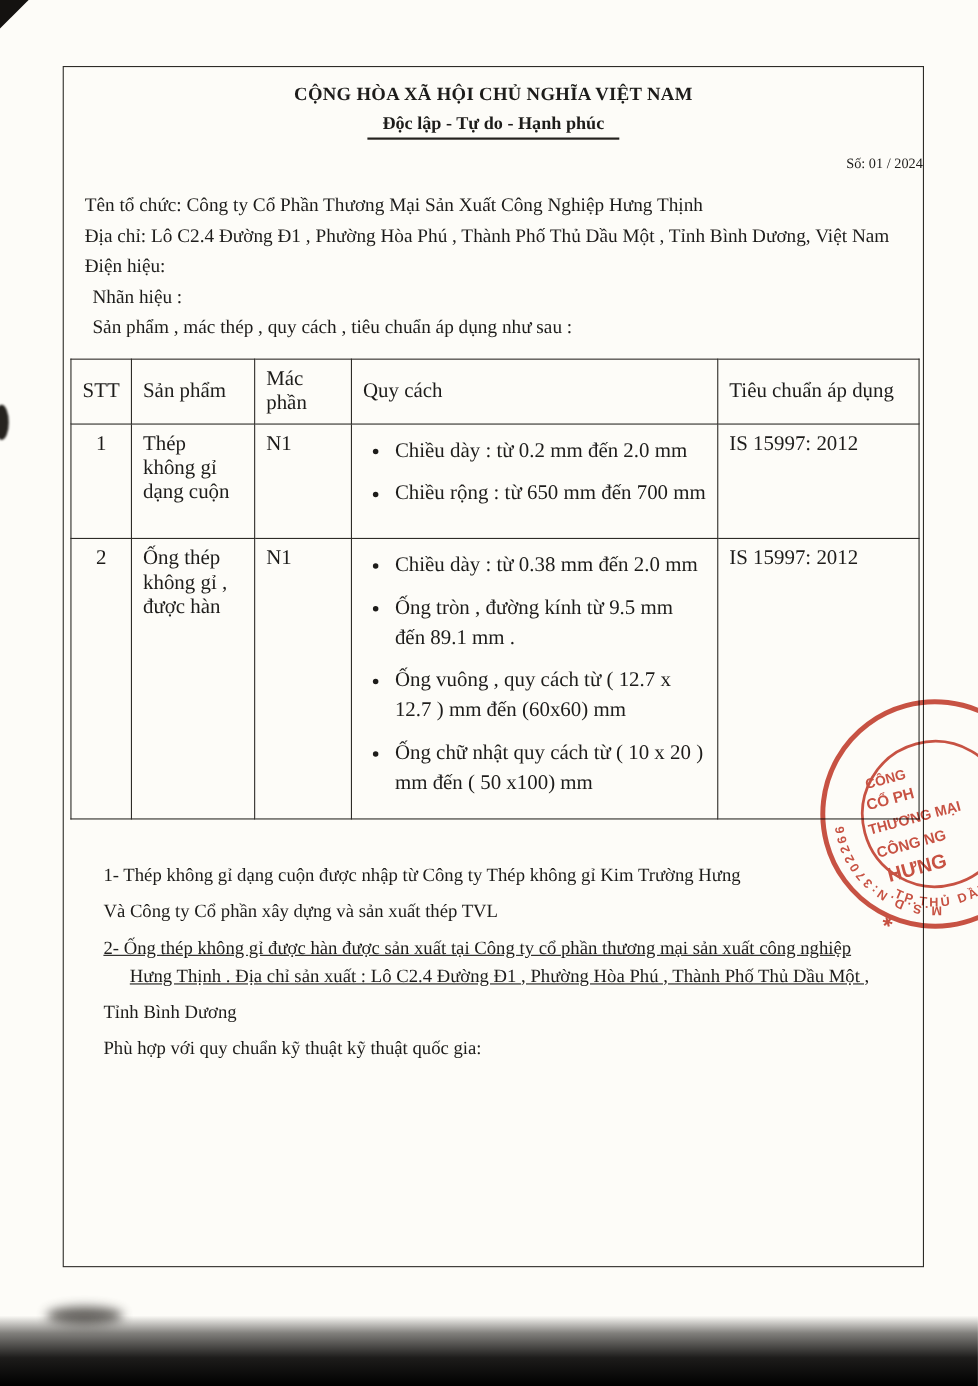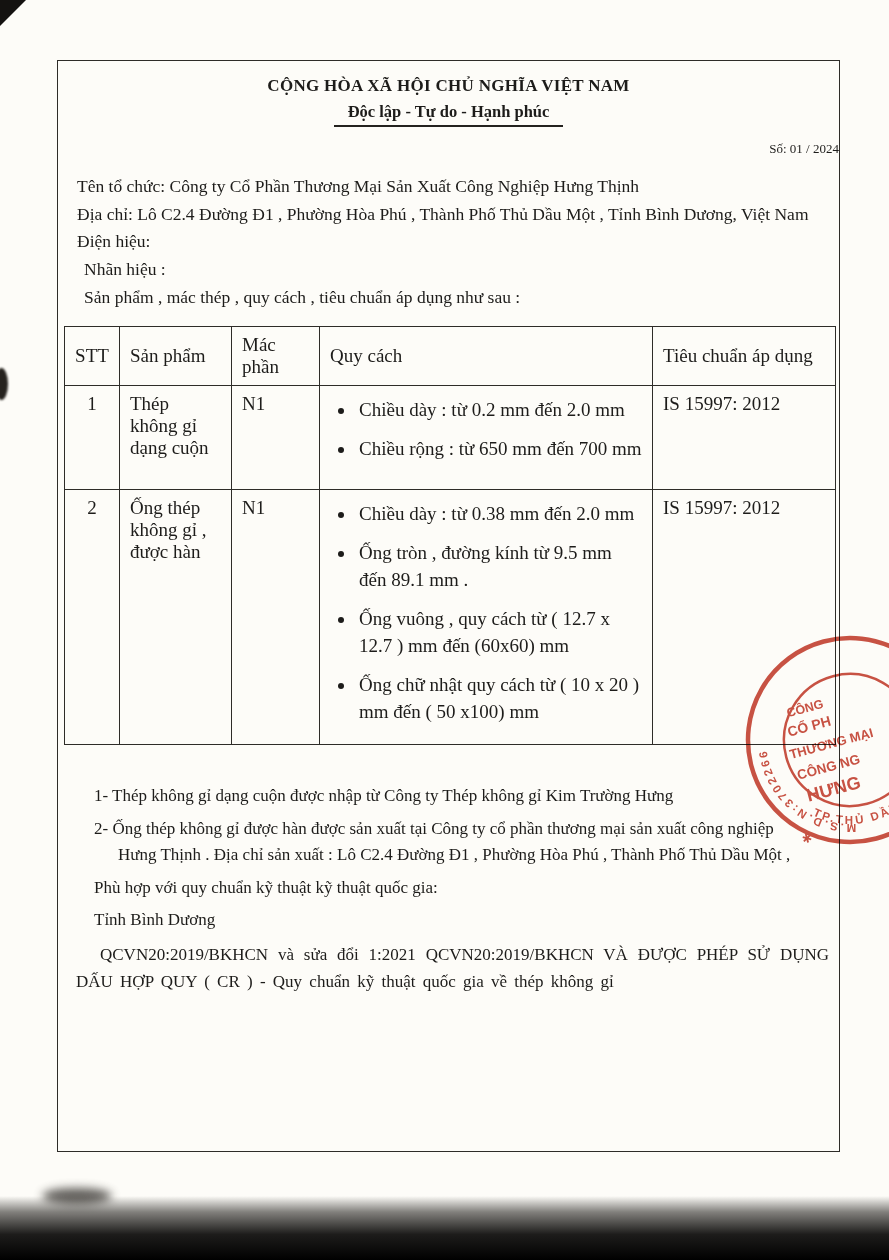--- a/index.html
+++ b/index.html
@@ -57,21 +57,21 @@
   }
   .spec th { height:42px; vertical-align:middle; }
   .spec th.c, .spec td.c { text-align:center; }
   .spec tr.row1 td { height:104px; }
   .spec tr.row2 td { height:240px; }
   ul.qc { list-style:disc; margin:3px 0 0 26px; }
   ul.qc li { margin-bottom:11px; padding-left:3px; line-height:1.45; }
   
   .notes { margin:38px 26px 0 36px; font-size:17px; line-height:1.52; }
   .note { margin-bottom:7px; }
-  .note.hang { padding-left:24px; text-indent:-24px; }
+  .note.hang { padding-left:24px; text-indent:-24px;text-decoration:underline; }
   .note.plain { padding-left:0; }
   .note.reg {
     margin:8px -26px 0 -28px;
     padding:0 10px 0 10px;
     text-align:justify; text-indent:24px;
     word-spacing:3px; line-height:1.6;
   }
   
   .stamp {
     position:absolute; left:700px; top:590px;
@@ -163,24 +163,24 @@
             <li>Ống chữ nhật quy cách từ ( 10 x 20 ) mm đến ( 50 x100) mm</li>
           </ul>
         </td>
         <td>IS 15997: 2012</td>
       </tr>
     </tbody>
       </table>
 
     <div class="notes">
       <div class="note">1- Thép không gỉ dạng cuộn được nhập từ Công ty Thép không gỉ Kim Trường Hưng</div>
+      <div class="note">Và Công ty Cổ phần xây dựng và sản xuất thép TVL</div>
       <div class="note hang">2- Ống thép không gỉ được hàn được sản xuất tại Công ty cổ phần thương mại sản xuất công nghiệp Hưng Thịnh . Địa chỉ sản xuất : Lô C2.4 Đường Đ1 , Phường Hòa Phú , Thành Phố Thủ Dầu Một ,</div>
+      <div class="note plain">Tỉnh Bình Dương</div>
       <div class="note plain">Phù hợp với quy chuẩn kỹ thuật kỹ thuật quốc gia:</div>
-      <div class="note plain">Tỉnh Bình Dương</div>
-      <div class="note reg">QCVN20:2019/BKHCN và sửa đổi 1:2021 QCVN20:2019/BKHCN VÀ ĐƯỢC PHÉP SỬ DỤNG DẤU HỢP QUY ( CR ) -  Quy chuẩn kỹ thuật quốc gia về thép không gỉ</div>
     </div>
 
   </div>
 
   <svg class="stamp" viewBox="0 0 300 300">
     <g transform="rotate(-15 150 150)" fill="#c23b2b" stroke="none">
       <circle cx="150" cy="150" r="102" fill="none" stroke="#c23b2b" stroke-width="4.5"></circle>
       <circle cx="150" cy="150" r="66" fill="none" stroke="#c23b2b" stroke-width="2.5"></circle>
       <defs>
         <path id="arcLeft" d="M 150,234 A 84,84 0 0 1 150,66"></path>

